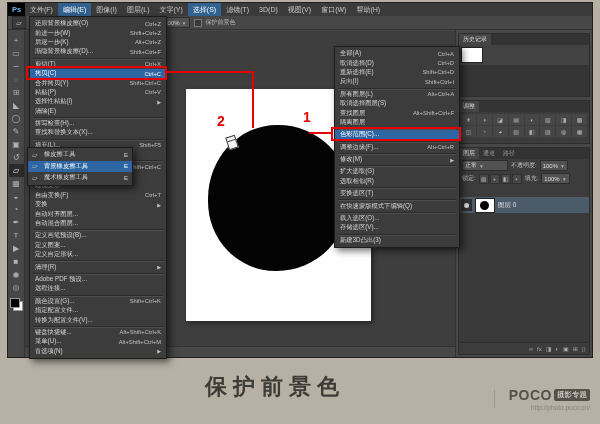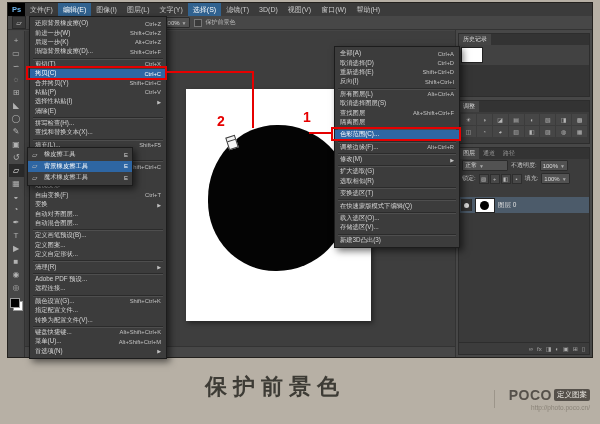--- a/index.html
+++ b/index.html
@@ -543,18 +543,18 @@
     <div class="anno aline" style="left:301px;top:129px;width:22px;height:2px;"></div>
     <div class="anno alabel" style="left:295px;top:107px;">1</div>
 
   </div>
 
   <div class="caption-text">保护前景色</div>
   <div class="brand-divider"></div>
   <div class="brand">
     <div class="brand-top">
       <span class="brand-name">POCO</span>
-      <span class="brand-badge">定义图案</span>
+      <span class="brand-badge">摄影专题</span>
     </div>
     <div class="brand-url">http://photo.poco.cn/</div>
   </div>
 
 </div>
 
 </body></html>

